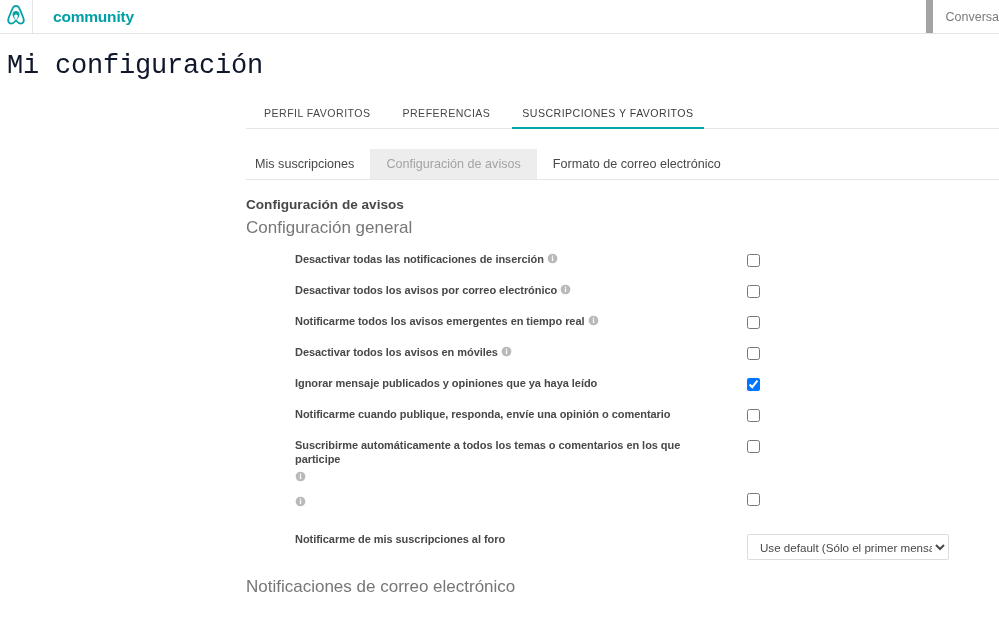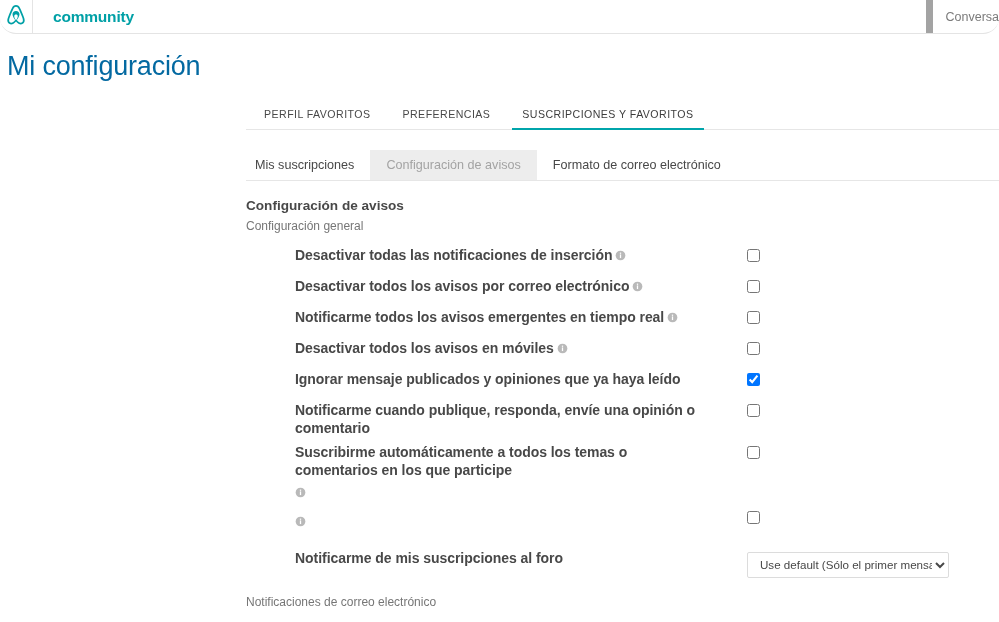--- a/index.html
+++ b/index.html
@@ -12,21 +12,20 @@
   }
 
   
   .site-header {
     position: relative;
     height: 34px;
     background: #ffffff;
     border-bottom: 1px solid #e4e4e4;
     display: flex;
     align-items: stretch;
-    border-radius: 16px;
   }
   .logo-cell {
     width: 33px;
     display: flex;
     align-items: center;
     justify-content: center;
     border-right: 1px solid #e4e4e4;
     flex: 0 0 33px;
   }
   .belo { display: block; }
@@ -53,25 +52,26 @@
   }
   .header-right-link {
     color: #7b7b7b;
     font-size: 12.5px;
     white-space: nowrap;
   }
 
   
   .page-title {
     font-size: 27px;
-    color: #0369a1;
+    color: #0f172a;
     font-weight: normal;
     margin: 0;
     padding: 17px 0 0 7px;
     letter-spacing: -0.2px;
+    font-family: Liberation Mono, monospace;
   }
 
   
   .content {
     padding-left: 246px;
     padding-right: 0;
     margin-top: 19px;
   }
 
   
@@ -126,39 +126,39 @@
   }
 
   
   .section-title {
     font-size: 13.6px;
     font-weight: bold;
     color: #484848;
     margin: 17px 0 0 0;
   }
   .section-sub {
-    font-size: 12px;
+    font-size: 17px;
     color: #767676;
     margin: 6px 0 0 0;
   }
 
   
   .settings {
     margin-top: 8px;
   }
   .srow {
     display: flex;
     align-items: flex-start;
     min-height: 31px;
     padding-top: 6px;
   }
   .srow-label {
     flex: 0 0 455px;
     padding-left: 49px;
-    font-size: 14px;
+    font-size: 11px;
     font-weight: bold;
     color: #484848;
     line-height: 1.28;
     letter-spacing: -0.05px;
   }
   .srow-control {
     flex: 0 0 auto;
     padding-left: 46px;
     padding-top: 2px;
     display: flex;

